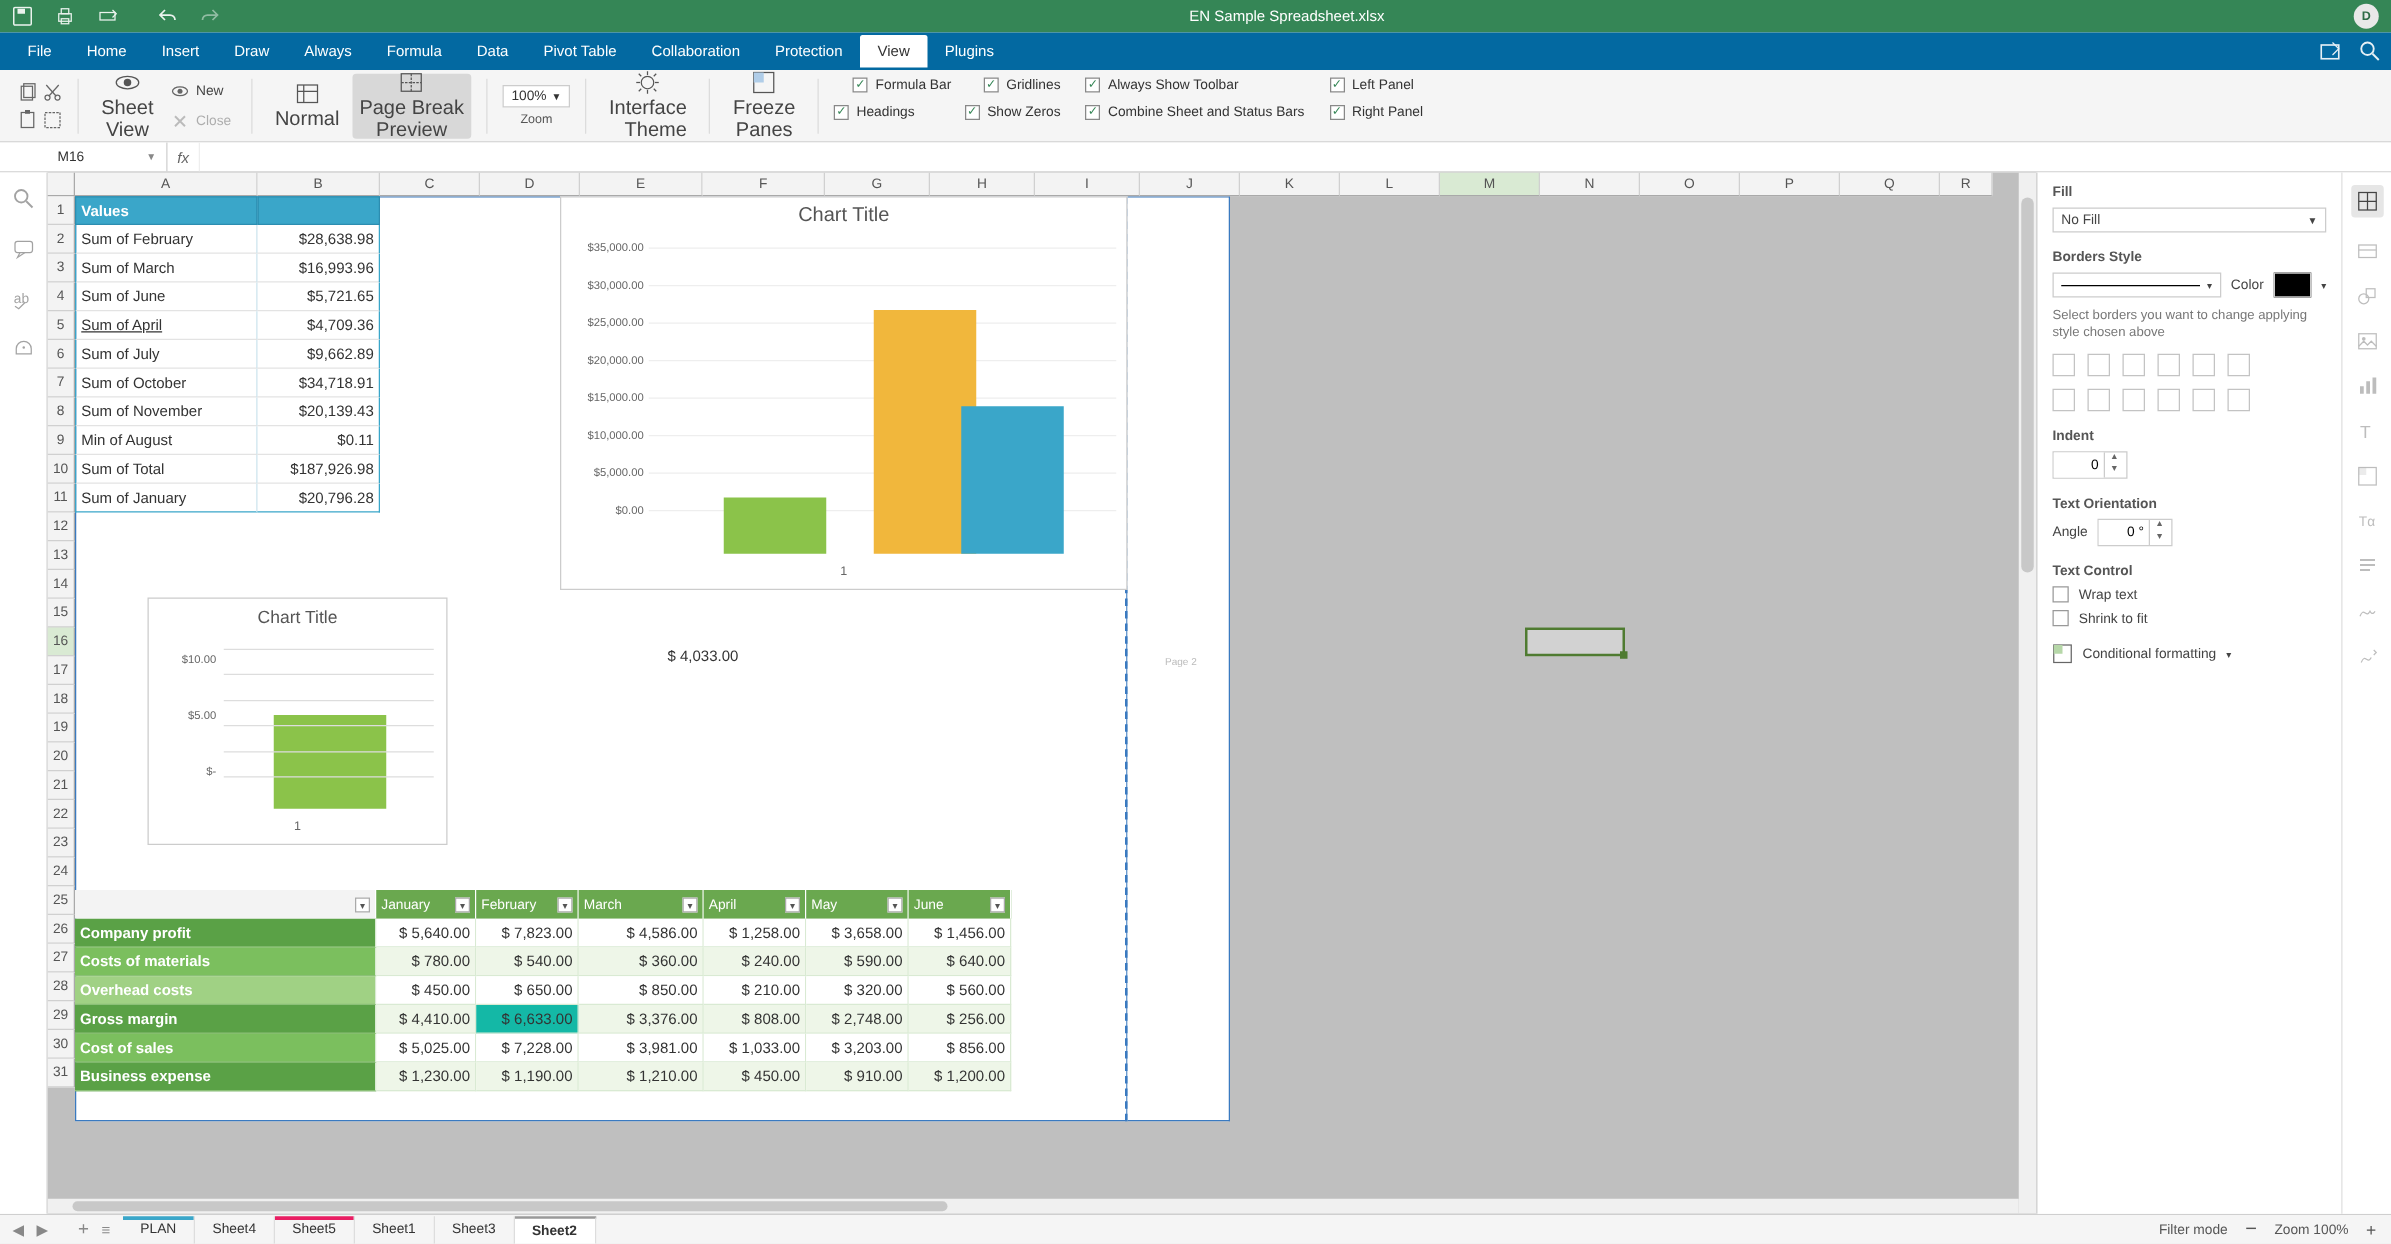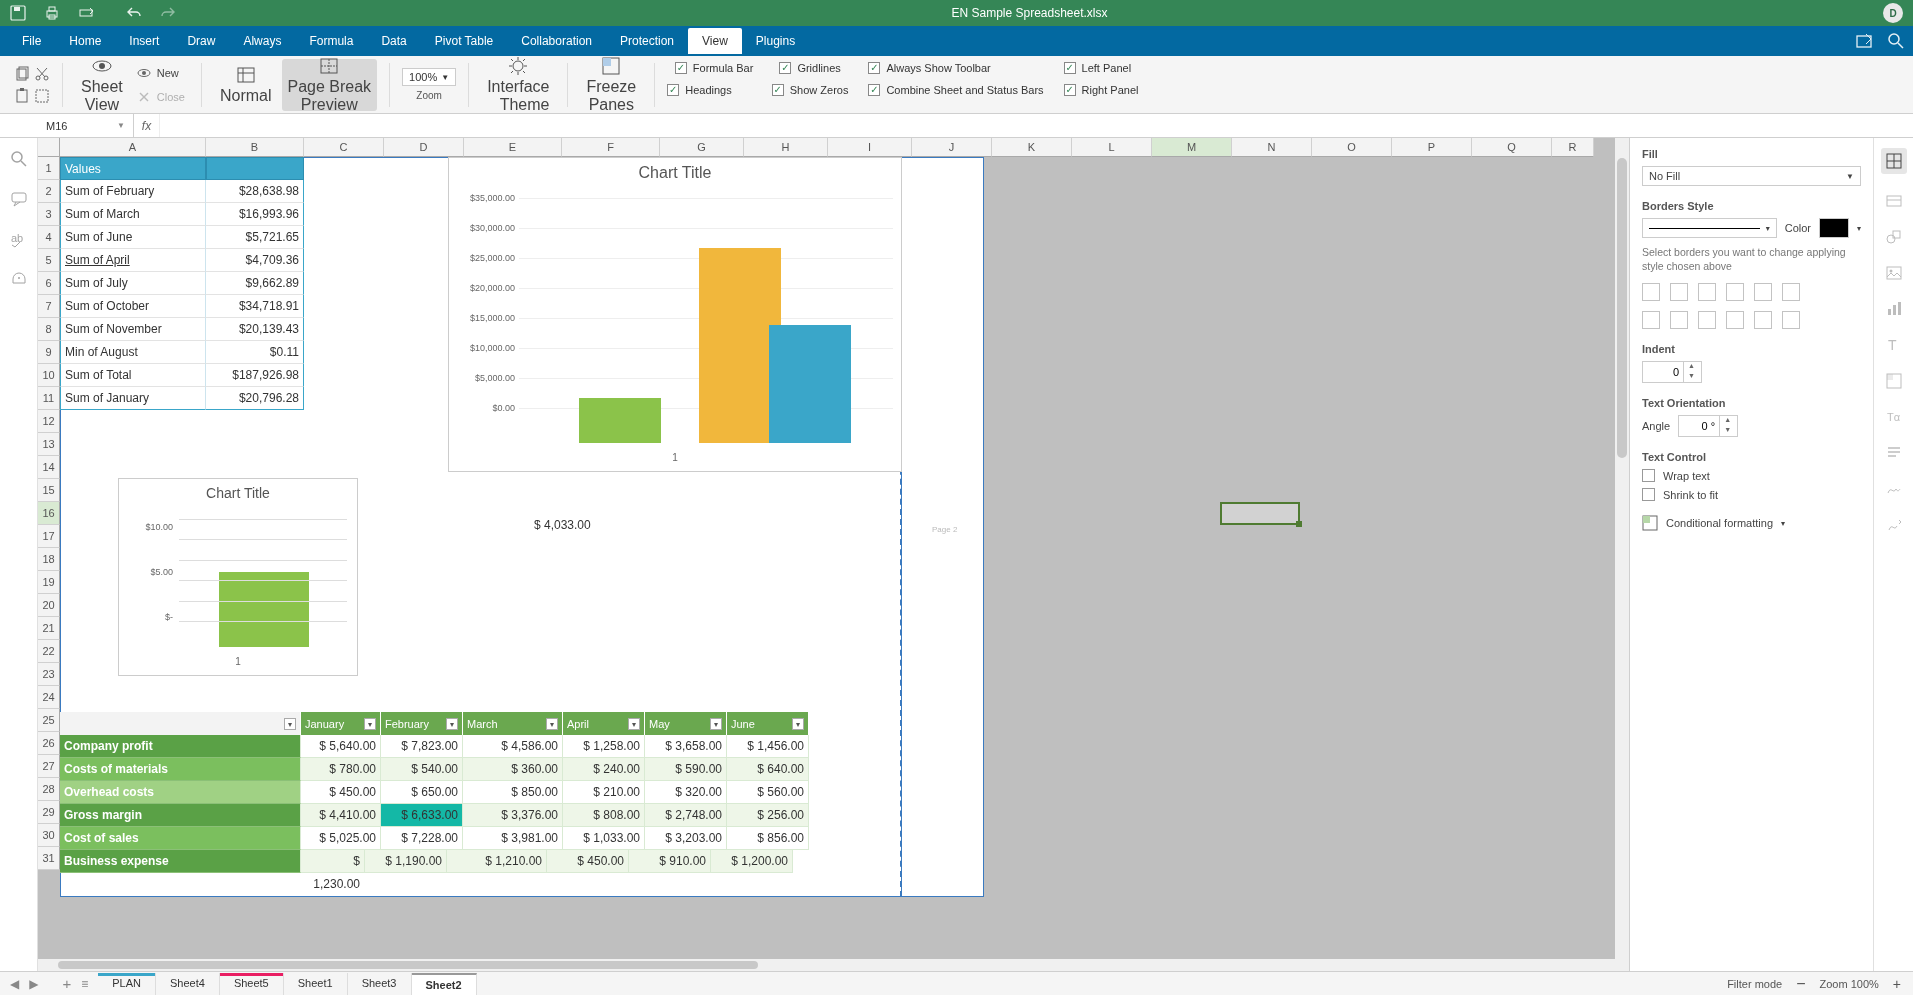--- a/index.html
+++ b/index.html
@@ -303,21 +303,21 @@
           <svg viewBox="0 0 20 20">
             <rect x="2" y="2" width="16" height="16" fill="none" stroke="#555"></rect>
             <rect x="2" y="2" width="8" height="8" fill="#b0cde8"></rect>
           </svg>
         </span>
       <span style="white-space:pre;text-align:center;line-height:1.1">Freeze
 Panes</span>
     </div>
   </div>
   <div class="rsep"></div>
-  <div class="rgroup" style="flex-direction:column;align-items:center;gap:10px;padding-top:6px">
+  <div class="rgroup" style="flex-direction:column;align-items:flex-end;gap:10px;padding-top:6px">
     <div style="display:flex;gap:26px">
       <label class="cbx">
           <span class="box chk"></span>
           <span>Formula Bar</span>
         </label>
       <label class="cbx">
           <span class="box chk"></span>
           <span>Gridlines</span>
         </label>
     </div>
@@ -449,21 +449,21 @@
         <div class="rowhdr">26</div>
         <div class="rowhdr">27</div>
         <div class="rowhdr">28</div>
         <div class="rowhdr">29</div>
         <div class="rowhdr">30</div>
         <div class="rowhdr">31</div>
       </div>
 
     <div id="valtable" style="position:absolute;left:22px;top:19px">
         <div class="cellrow">
-          <div class="cell" style="width:146px;background:#3aa6c9;color:#fff;font-weight:normal;border:1px solid #2c8db0">Values</div>
+          <div class="cell" style="width:146px;background:#3aa6c9;color:#fff;font-weight:bold;border:1px solid #2c8db0">Values</div>
           <div class="cell" style="width:98px;background:#3aa6c9;border:1px solid #2c8db0"></div>
         </div>
         <div class="cellrow">
           <div class="cell" style="width:146px;border-left:1px solid #3aa6c9;border-right:1px solid #cde4ee;">Sum of February</div>
           <div class="cell" style="width:98px;text-align:right;border-right:1px solid #3aa6c9;">$28,638.98</div>
         </div>
         <div class="cellrow">
           <div class="cell" style="width:146px;border-left:1px solid #3aa6c9;border-right:1px solid #cde4ee;">Sum of March</div>
           <div class="cell" style="width:98px;text-align:right;border-right:1px solid #3aa6c9;">$16,993.96</div>
         </div>
@@ -620,21 +620,21 @@
           <div class="td lab" style="background:#7bbf5e">Cost of sales</div>
           <div class="td v" style="width:80px;background:#fff">$ 5,025.00</div>
           <div class="td v" style="width:82px;background:#fff">$   7,228.00</div>
           <div class="td v" style="width:100px;background:#fff">$       3,981.00</div>
           <div class="td v" style="width:82px;background:#fff">$   1,033.00</div>
           <div class="td v" style="width:82px;background:#fff">$   3,203.00</div>
           <div class="td v" style="width:82px;background:#fff">$      856.00</div>
         </div>
         <div class="trow">
           <div class="td lab" style="background:#5aa146">Business expense</div>
-          <div class="td v" style="width:64px;background:#eef6e8">$ 1,230.00</div>
+          <div class="td v" style="width:80px;background:#eef6e8">$ 1,230.00</div>
           <div class="td v" style="width:82px;background:#eef6e8">$   1,190.00</div>
           <div class="td v" style="width:100px;background:#eef6e8">$       1,210.00</div>
           <div class="td v" style="width:82px;background:#eef6e8">$      450.00</div>
           <div class="td v" style="width:82px;background:#eef6e8">$      910.00</div>
           <div class="td v" style="width:82px;background:#eef6e8">$   1,200.00</div>
         </div>
       </div>
 
     <div class="selcell" style="left:1182px;top:364px;width:80px;height:23px"></div>
     <div class="selhandle" style="left:1258px;top:383px"></div>

